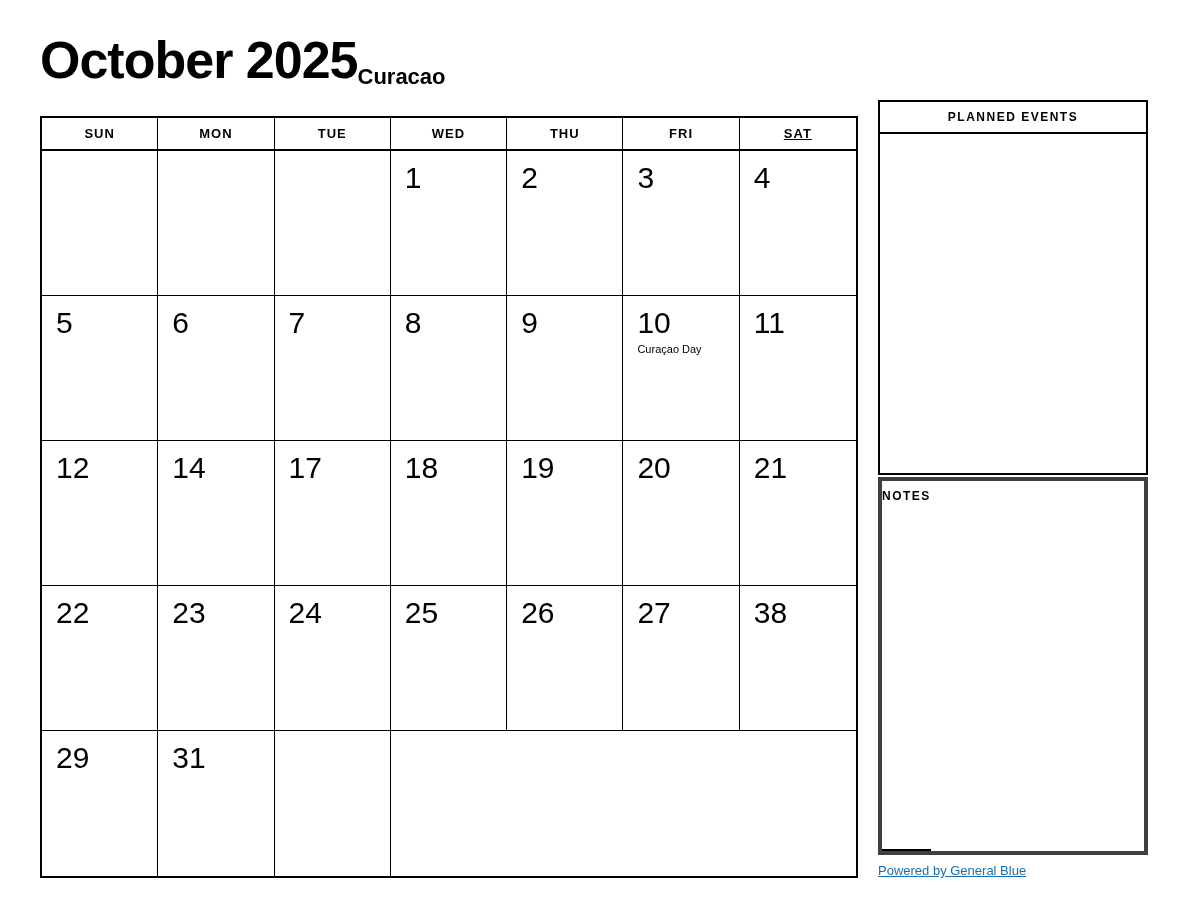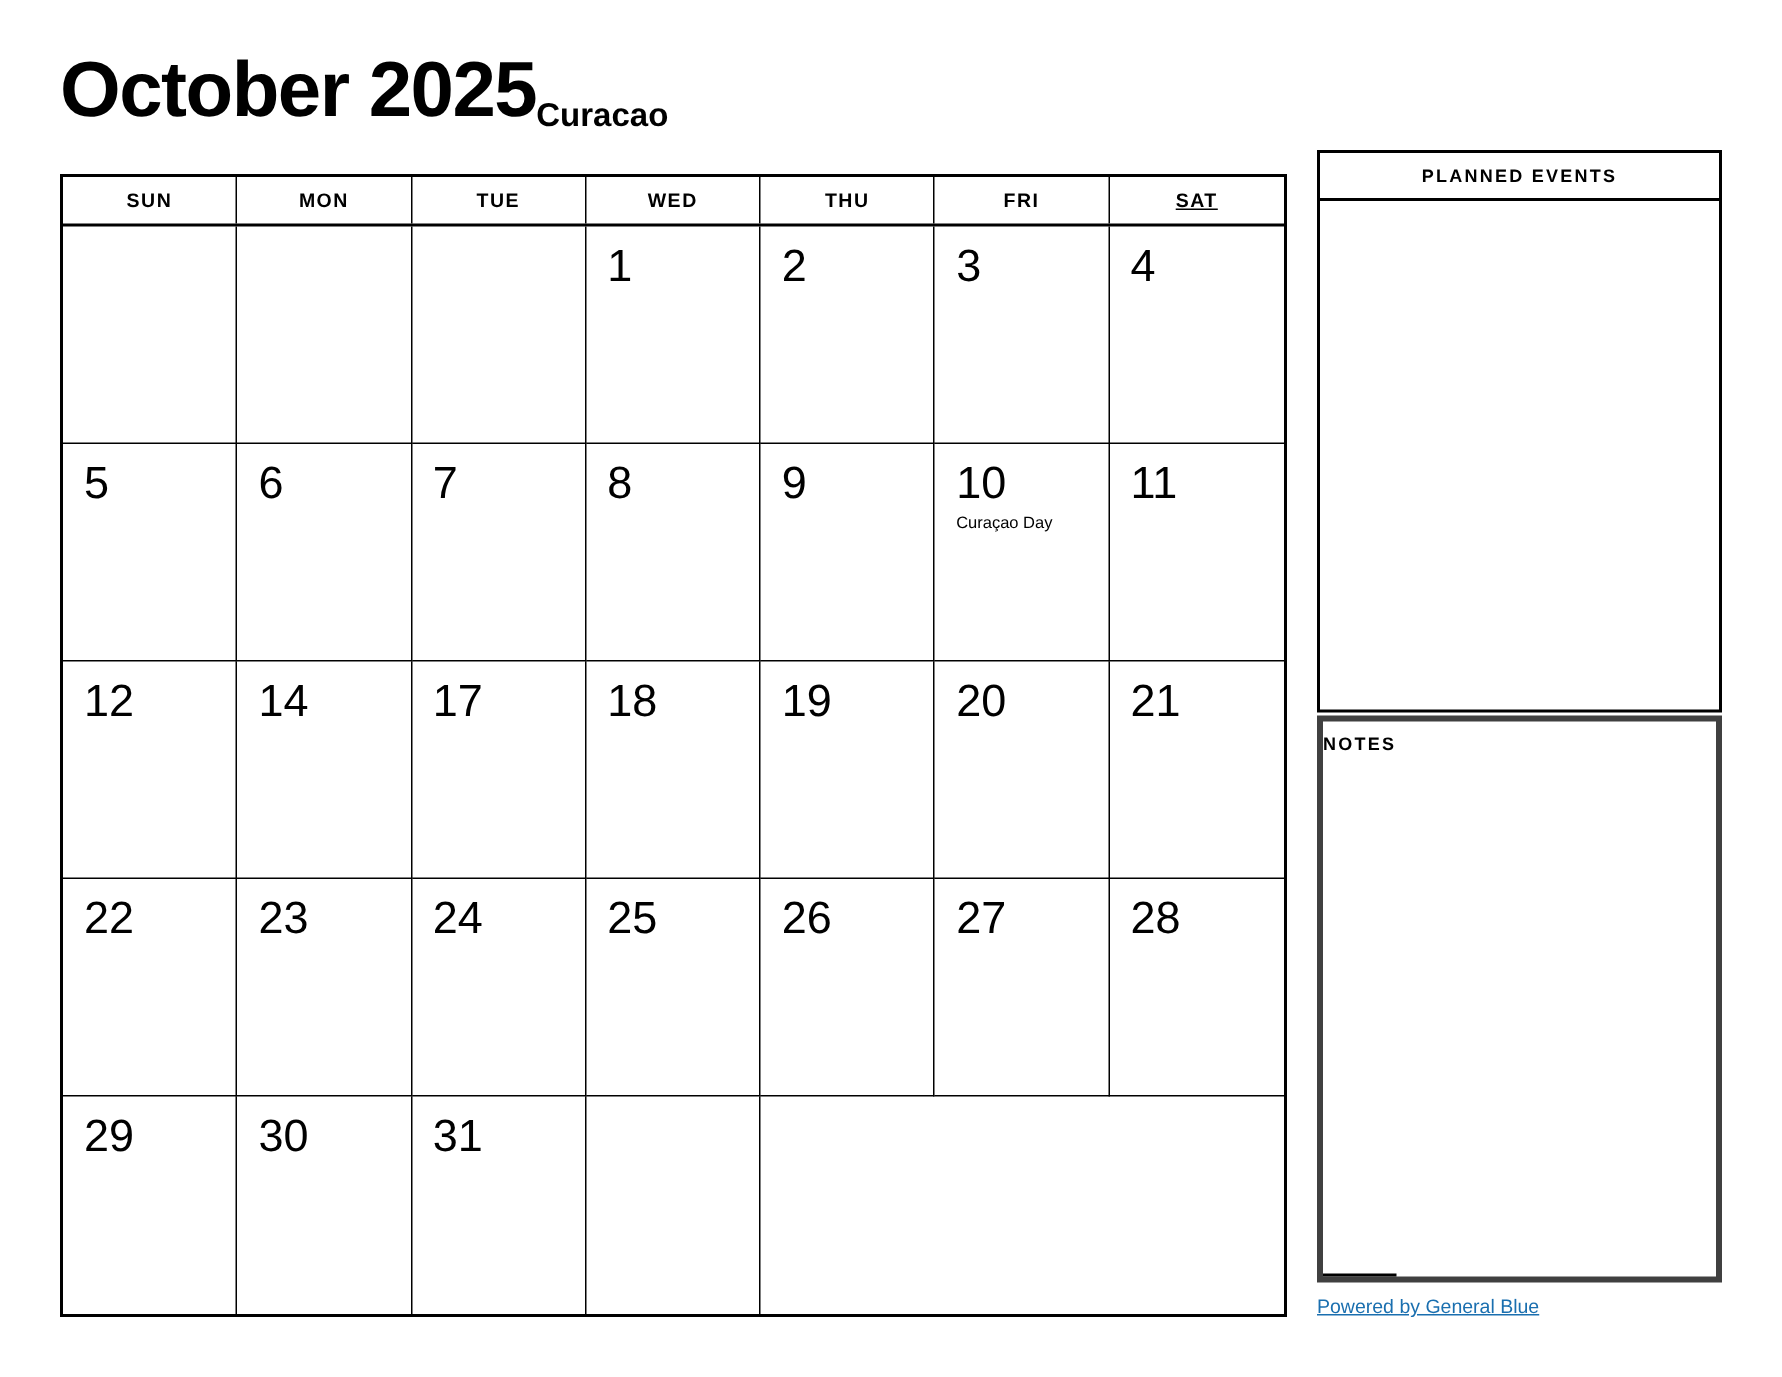--- a/index.html
+++ b/index.html
@@ -247,27 +247,24 @@
         <div class="day-cell">
           <span class="day-number">25</span>
         </div>
         <div class="day-cell">
           <span class="day-number">26</span>
         </div>
         <div class="day-cell">
           <span class="day-number">27</span>
         </div>
         <div class="day-cell">
-          <span class="day-number">28</span>
+          <span class="day-number">38</span>
         </div>
         <div class="day-cell">
           <span class="day-number">29</span>
-        </div>
-        <div class="day-cell">
-          <span class="day-number">30</span>
         </div>
         <div class="day-cell">
           <span class="day-number">31</span>
         </div>
         <div class="day-cell"></div>
       </div>
   </div>
 
   <div class="side-section">
     <div class="planned-events-box">

